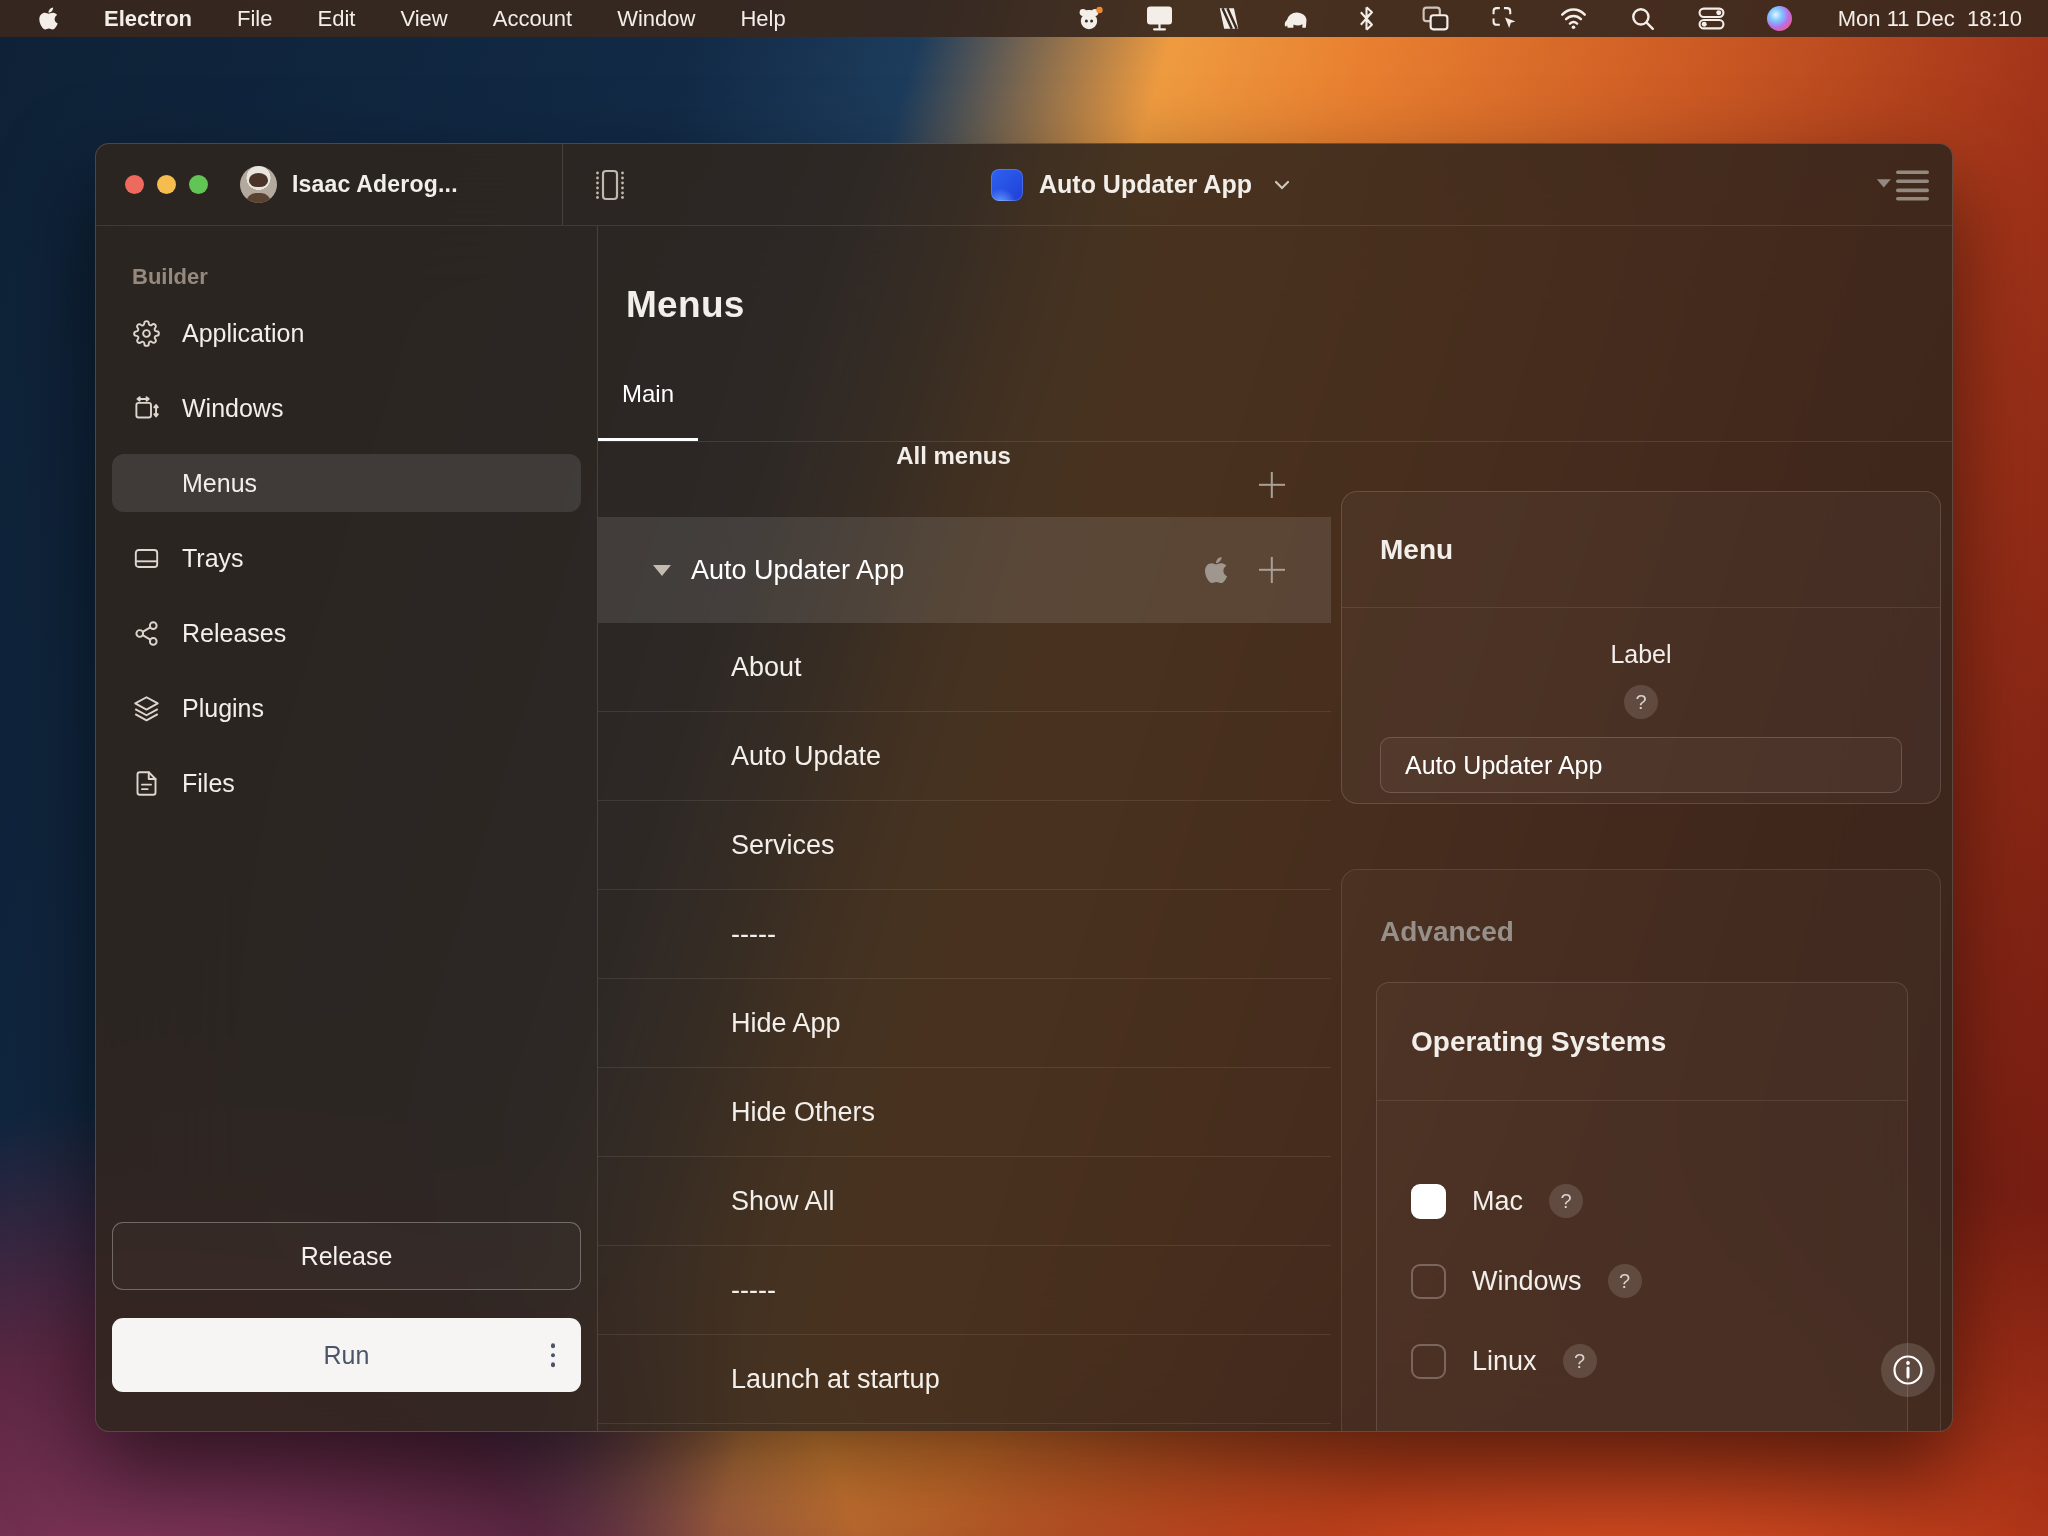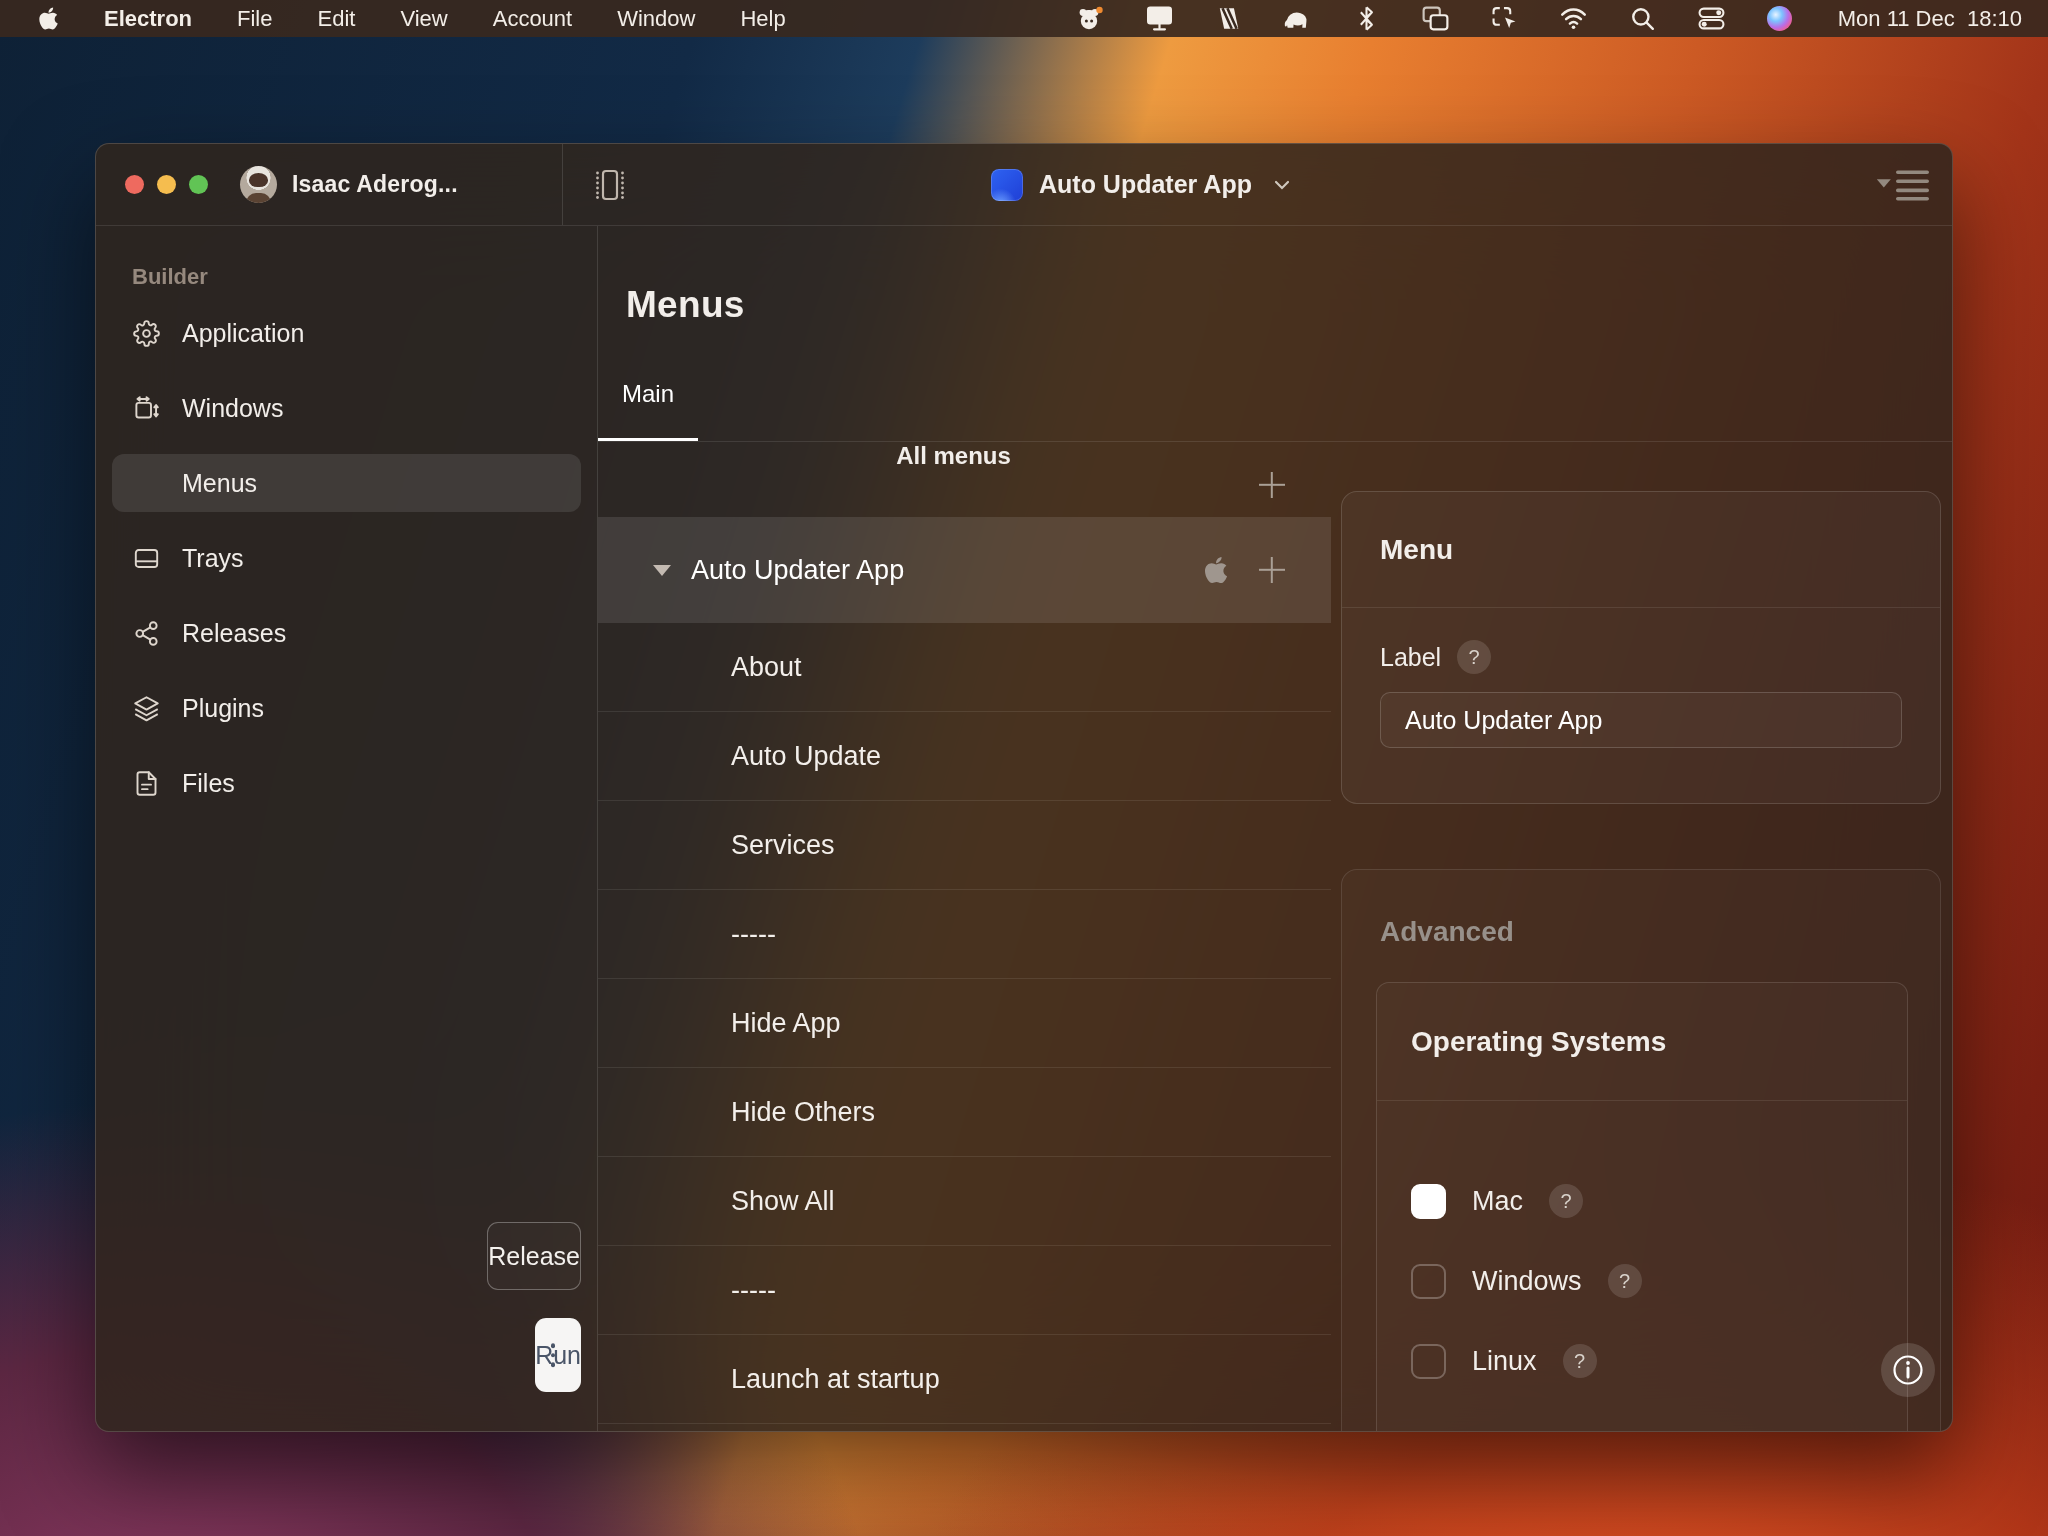--- a/index.html
+++ b/index.html
@@ -76,21 +76,21 @@
   .nav { padding:6px 16px 0 16px; display:flex; flex-direction:column; gap:17px; }
   .nav-item { height:58px; border-radius:12px; display:flex; align-items:center;
     padding:0 0 0 20px; gap:22px; cursor:default; }
   .nav-item.selected { background:rgba(255,255,255,.10); }
   .nav-item .nav-icon { width:28px; height:28px; flex:none; display:flex; align-items:center; justify-content:center; }
   .nav-item .nav-icon svg { width:27px; height:27px; stroke:#ded6cd; }
   .nav-item .nav-label { font-size:25px; color:#f2eeea; }
   .hamburger { width:25px; display:flex; flex-direction:column; gap:6px; }
   .hamburger i { height:2.6px; background:#e6dfd7; border-radius:2px; display:block; }
 
-  .sidebar-bottom { margin-top:auto; padding:0 16px 40px 16px; display:flex; flex-direction:column; gap:28px;align-items:flex-end; }
+  .sidebar-bottom { margin-top:auto; padding:0 16px 40px 16px; display:flex; flex-direction:column; gap:28px; }
   .release-btn { height:68px; border-radius:11px; border:1.5px solid rgba(255,255,255,.30);
     background:rgba(255,255,255,.02); color:#f4f1ee; font-size:25px; display:flex;
     align-items:center; justify-content:center; cursor:default; }
   .run-btn { height:74px; border-radius:11px; background:#f6f5f4; color:#4a5568;
     font-size:25px; display:flex; align-items:center; justify-content:center; position:relative; cursor:default; }
   .run-kebab { position:absolute; right:26px; top:50%; transform:translateY(-50%);
     display:flex; flex-direction:column; gap:5px; }
   .run-kebab i { width:4.5px; height:4.5px; border-radius:50%; background:#4a5568; display:block; }
 
   
@@ -123,21 +123,21 @@
 
   
   .inspector { flex:1; padding:49px 14px 0 10px; min-width:0; }
   .card { width:600px; border-radius:16px; border:1px solid rgba(255,255,255,.14);
     background:rgba(255,255,255,.035); }
   .menu-card { height:313px; }
   .card-header { height:116px; display:flex; align-items:center; padding:0 38px;
     border-bottom:1px solid rgba(255,255,255,.09); }
   .card-title { font-size:28px; font-weight:bold; }
   .card-body { padding:32px 38px 0 38px; }
-  .field-label-row { display:flex; align-items:center; gap:16px; }
+  .field-label-row { display:flex; align-items:center; gap:16px;flex-direction:column; }
   .field-label { font-size:25px; }
   .help-badge { width:34px; height:34px; border-radius:50%; background:rgba(255,255,255,.13);
     color:#d8d2cb; font-size:20px; display:flex; align-items:center; justify-content:center; }
   .text-input { margin-top:18px; height:56px; border-radius:10px; border:1px solid rgba(255,255,255,.17);
     background:rgba(255,255,255,.03); display:flex; align-items:center; padding:0 24px; font-size:25px; color:#fff; }
 
   .advanced-card { margin-top:65px; height:720px; border-radius:16px;
     border:1px solid rgba(255,255,255,.11); background:rgba(255,255,255,.02);
     width:600px; overflow:hidden; }
   .advanced-label { margin:46px 0 0 38px; font-size:28px; font-weight:bold; color:#97908a; }

